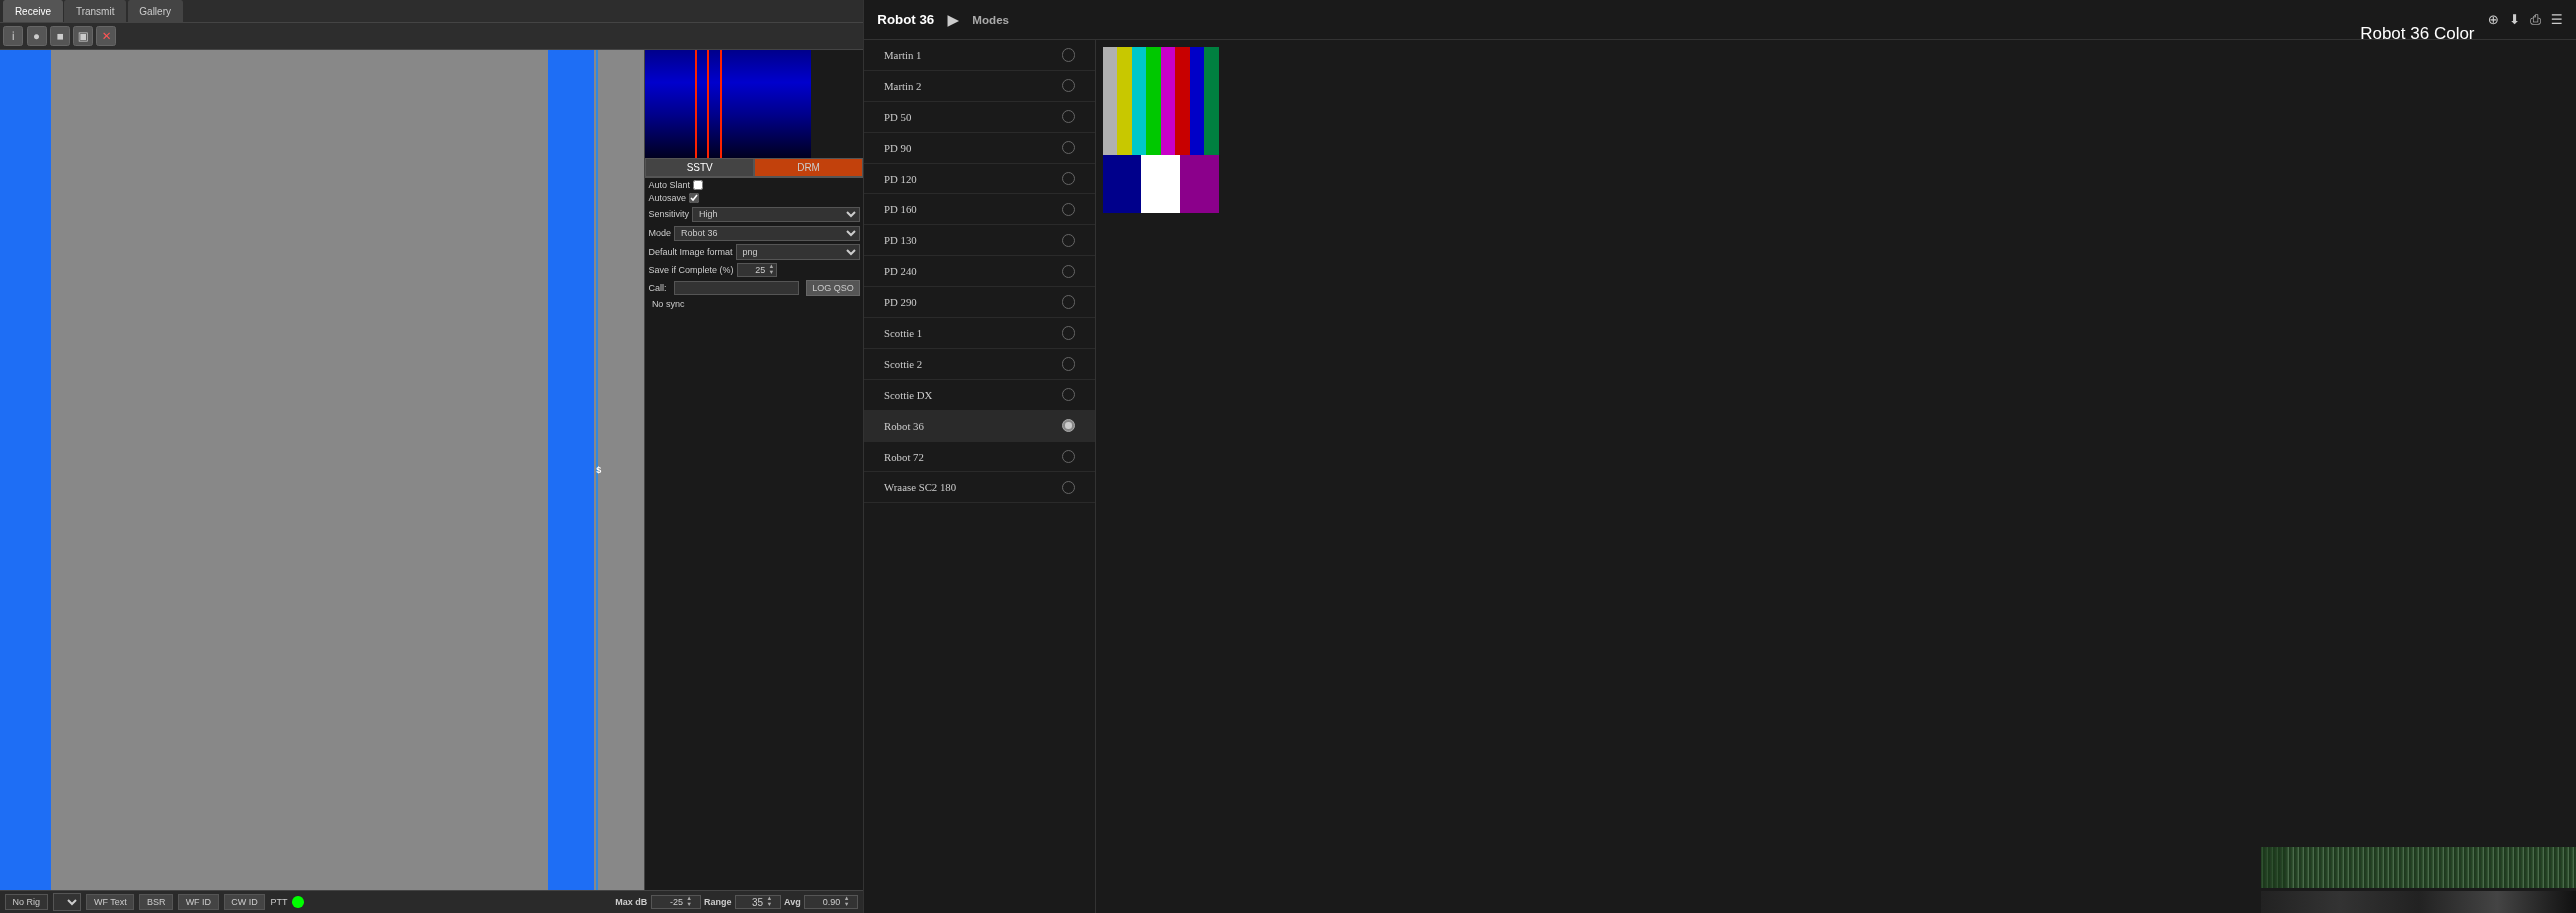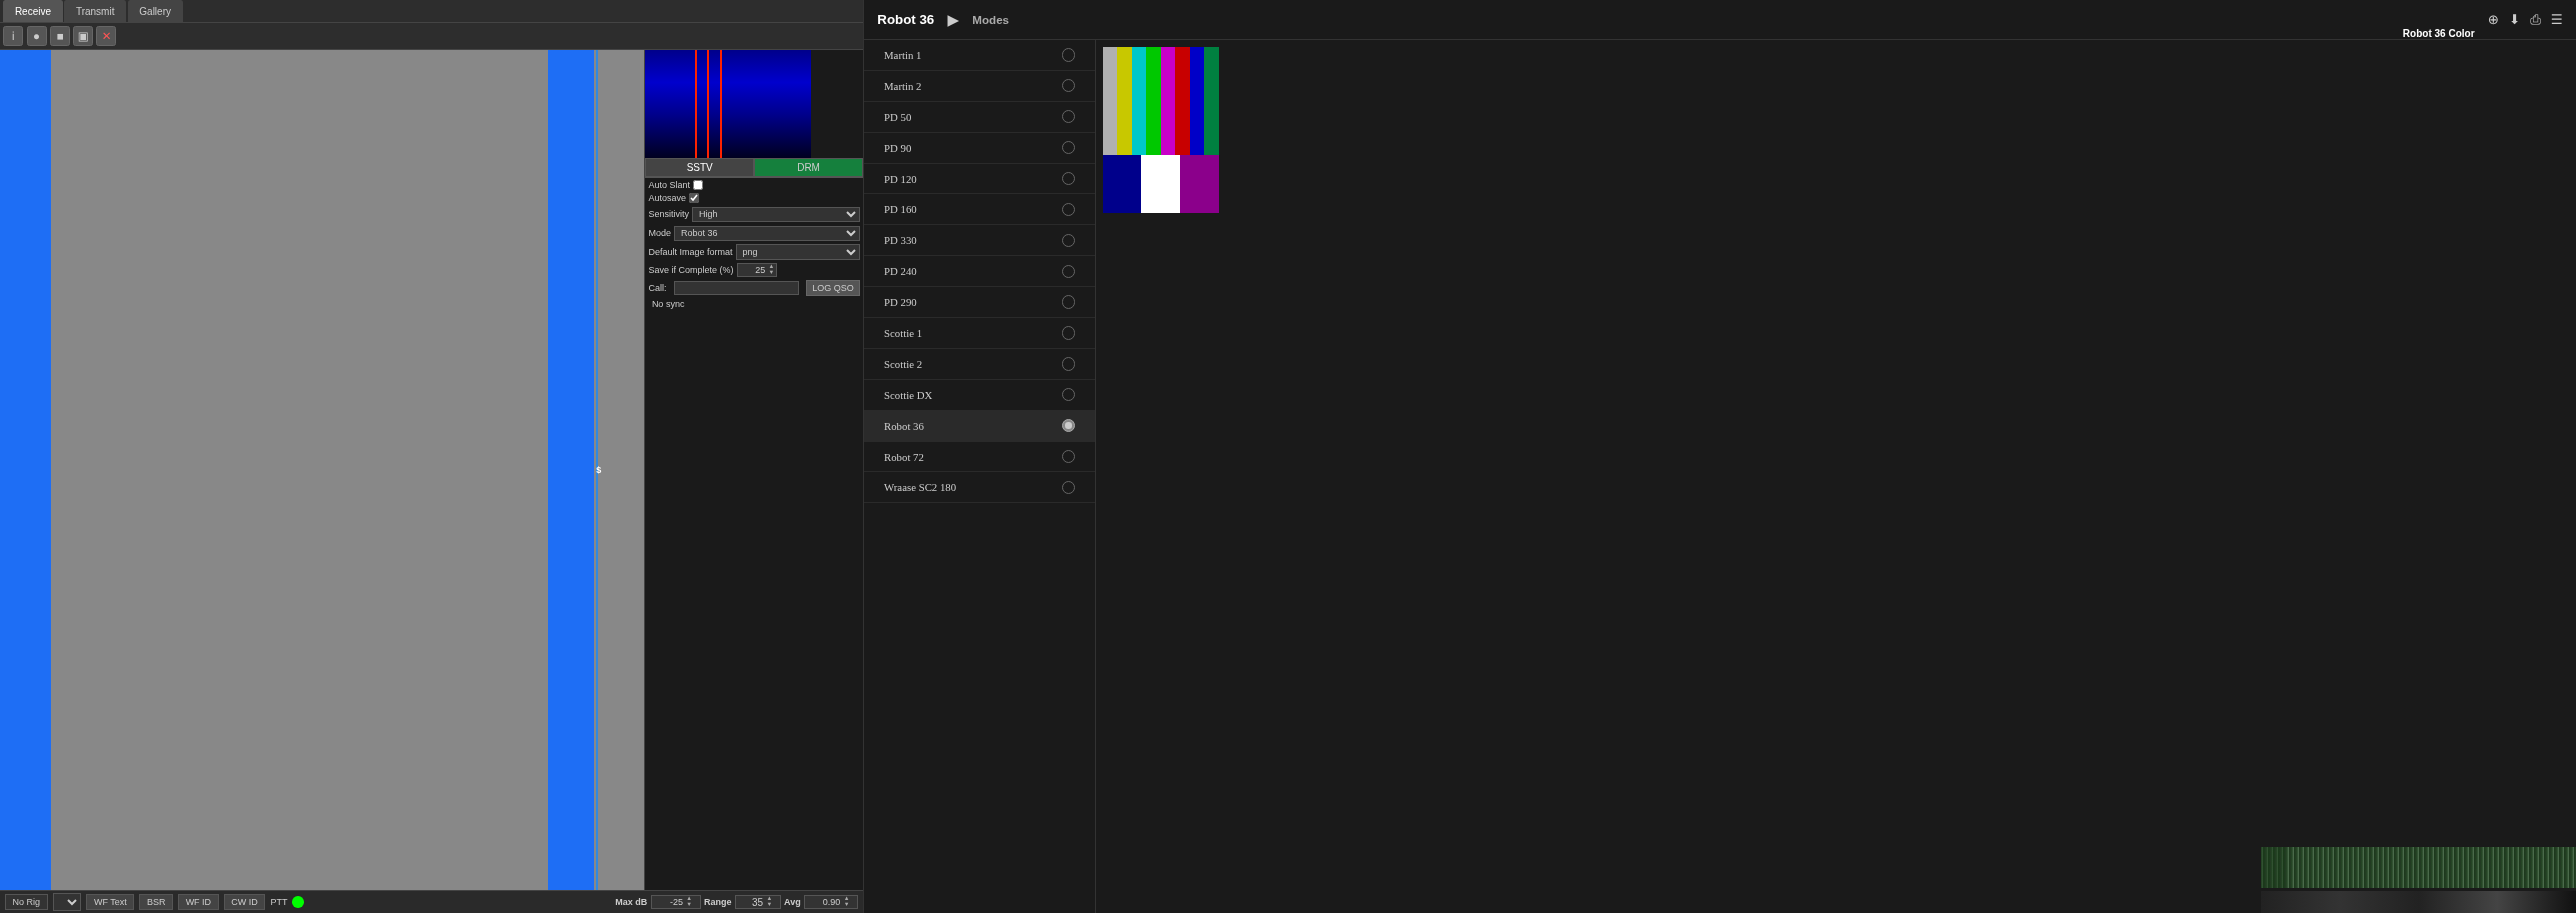--- a/index.html
+++ b/index.html
@@ -162,21 +162,21 @@
       position: absolute;
       top: 0;
       width: 1.7px;
       height: 100%;
       background: #ff2200;
     }
 
     
     .mode-tabs {
       display: flex;
-      background: #15803d;
+      background: #c2410c;
       border-bottom: 0.8px solid #555;
     }
     .mode-tab {
       flex: 1;
       text-align: center;
       padding: 3.3px;
       font-size: 10px;
       cursor: pointer;
       color: #ccc;
       border: 0.8px solid #555;
@@ -350,23 +350,23 @@
       background: none;
       border: none;
     }
     .modes-label {
       color: #aaa;
       font-size: 11.6px;
       font-weight: bold;
     }
     .robot36-color-title {
       color: #fff;
-      font-size: 10px;
+      font-size: 17px;
       margin-left: auto;
-      font-weight: bold;
+      font-weight: normal;
       margin-top: 28px;
     }
     .header-icons {
       display: flex;
       gap: 10px;
       align-items: center;
     }
     .header-icon {
       color: #ccc;
       font-size: 13.3px;
@@ -621,21 +621,21 @@
         </div>
         <div class="mode-list-item">
           <span>PD 120</span>
           <div class="mode-radio"></div>
         </div>
         <div class="mode-list-item">
           <span>PD 160</span>
           <div class="mode-radio"></div>
         </div>
         <div class="mode-list-item">
-          <span>PD 330</span>
+          <span>PD 130</span>
           <div class="mode-radio"></div>
         </div>
         <div class="mode-list-item">
           <span>PD 240</span>
           <div class="mode-radio"></div>
         </div>
         <div class="mode-list-item">
           <span>PD 290</span>
           <div class="mode-radio"></div>
         </div>

